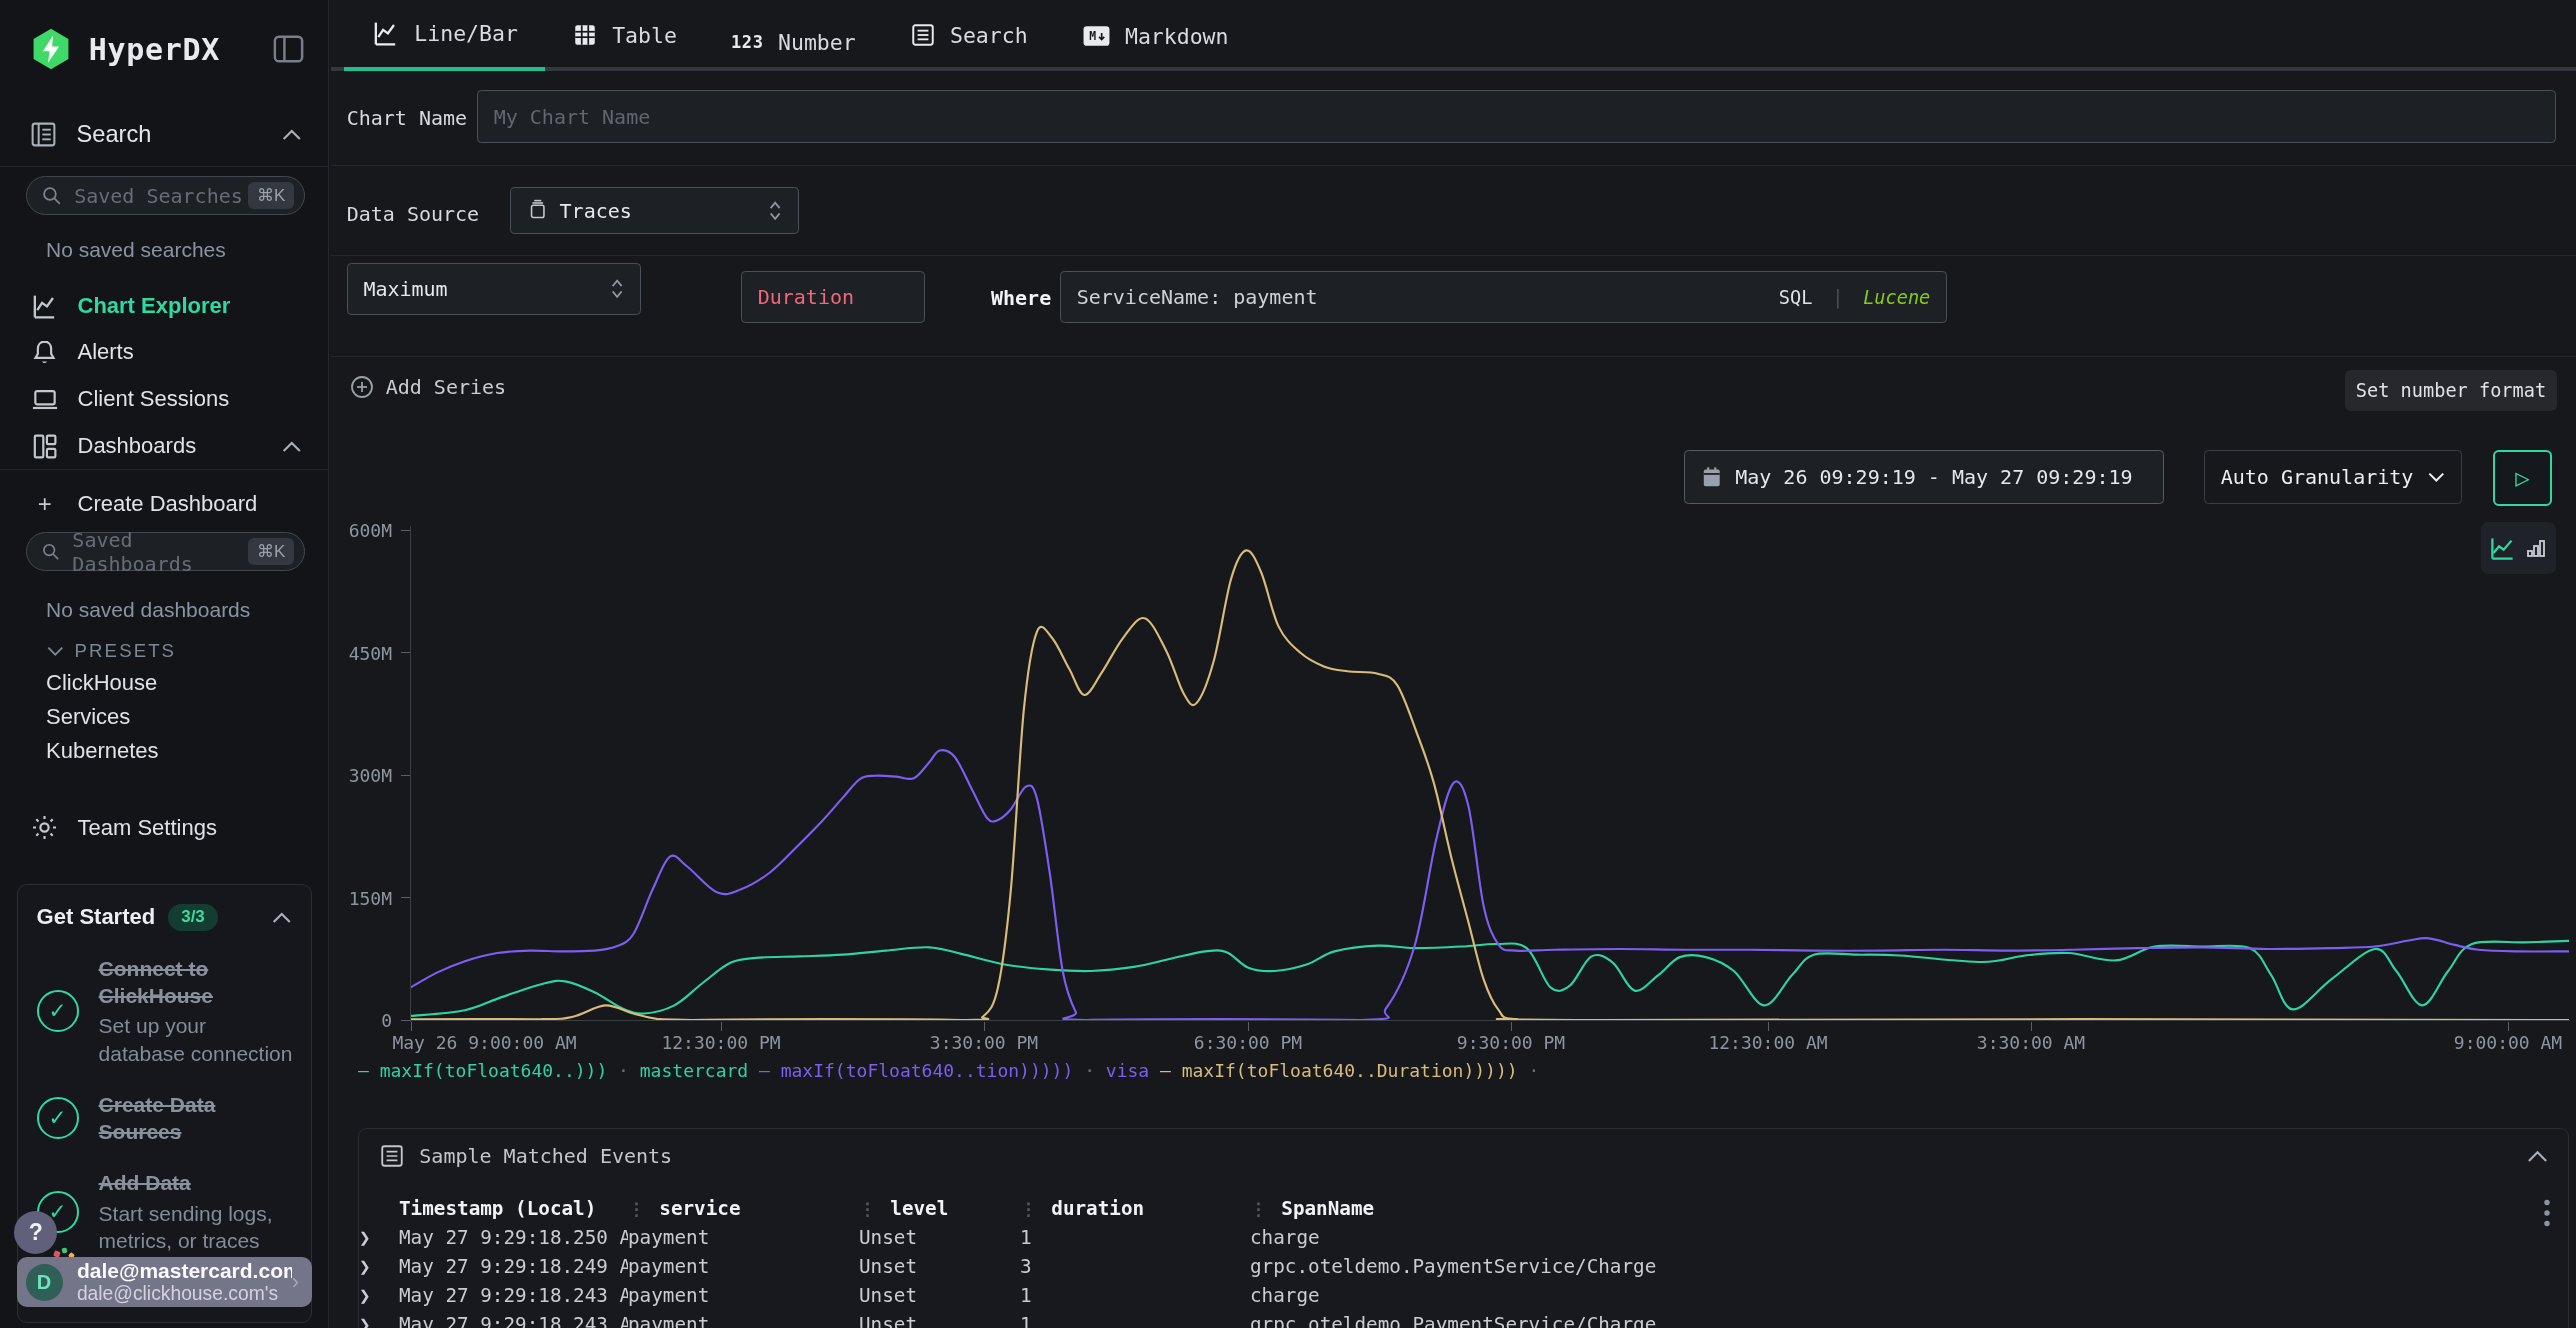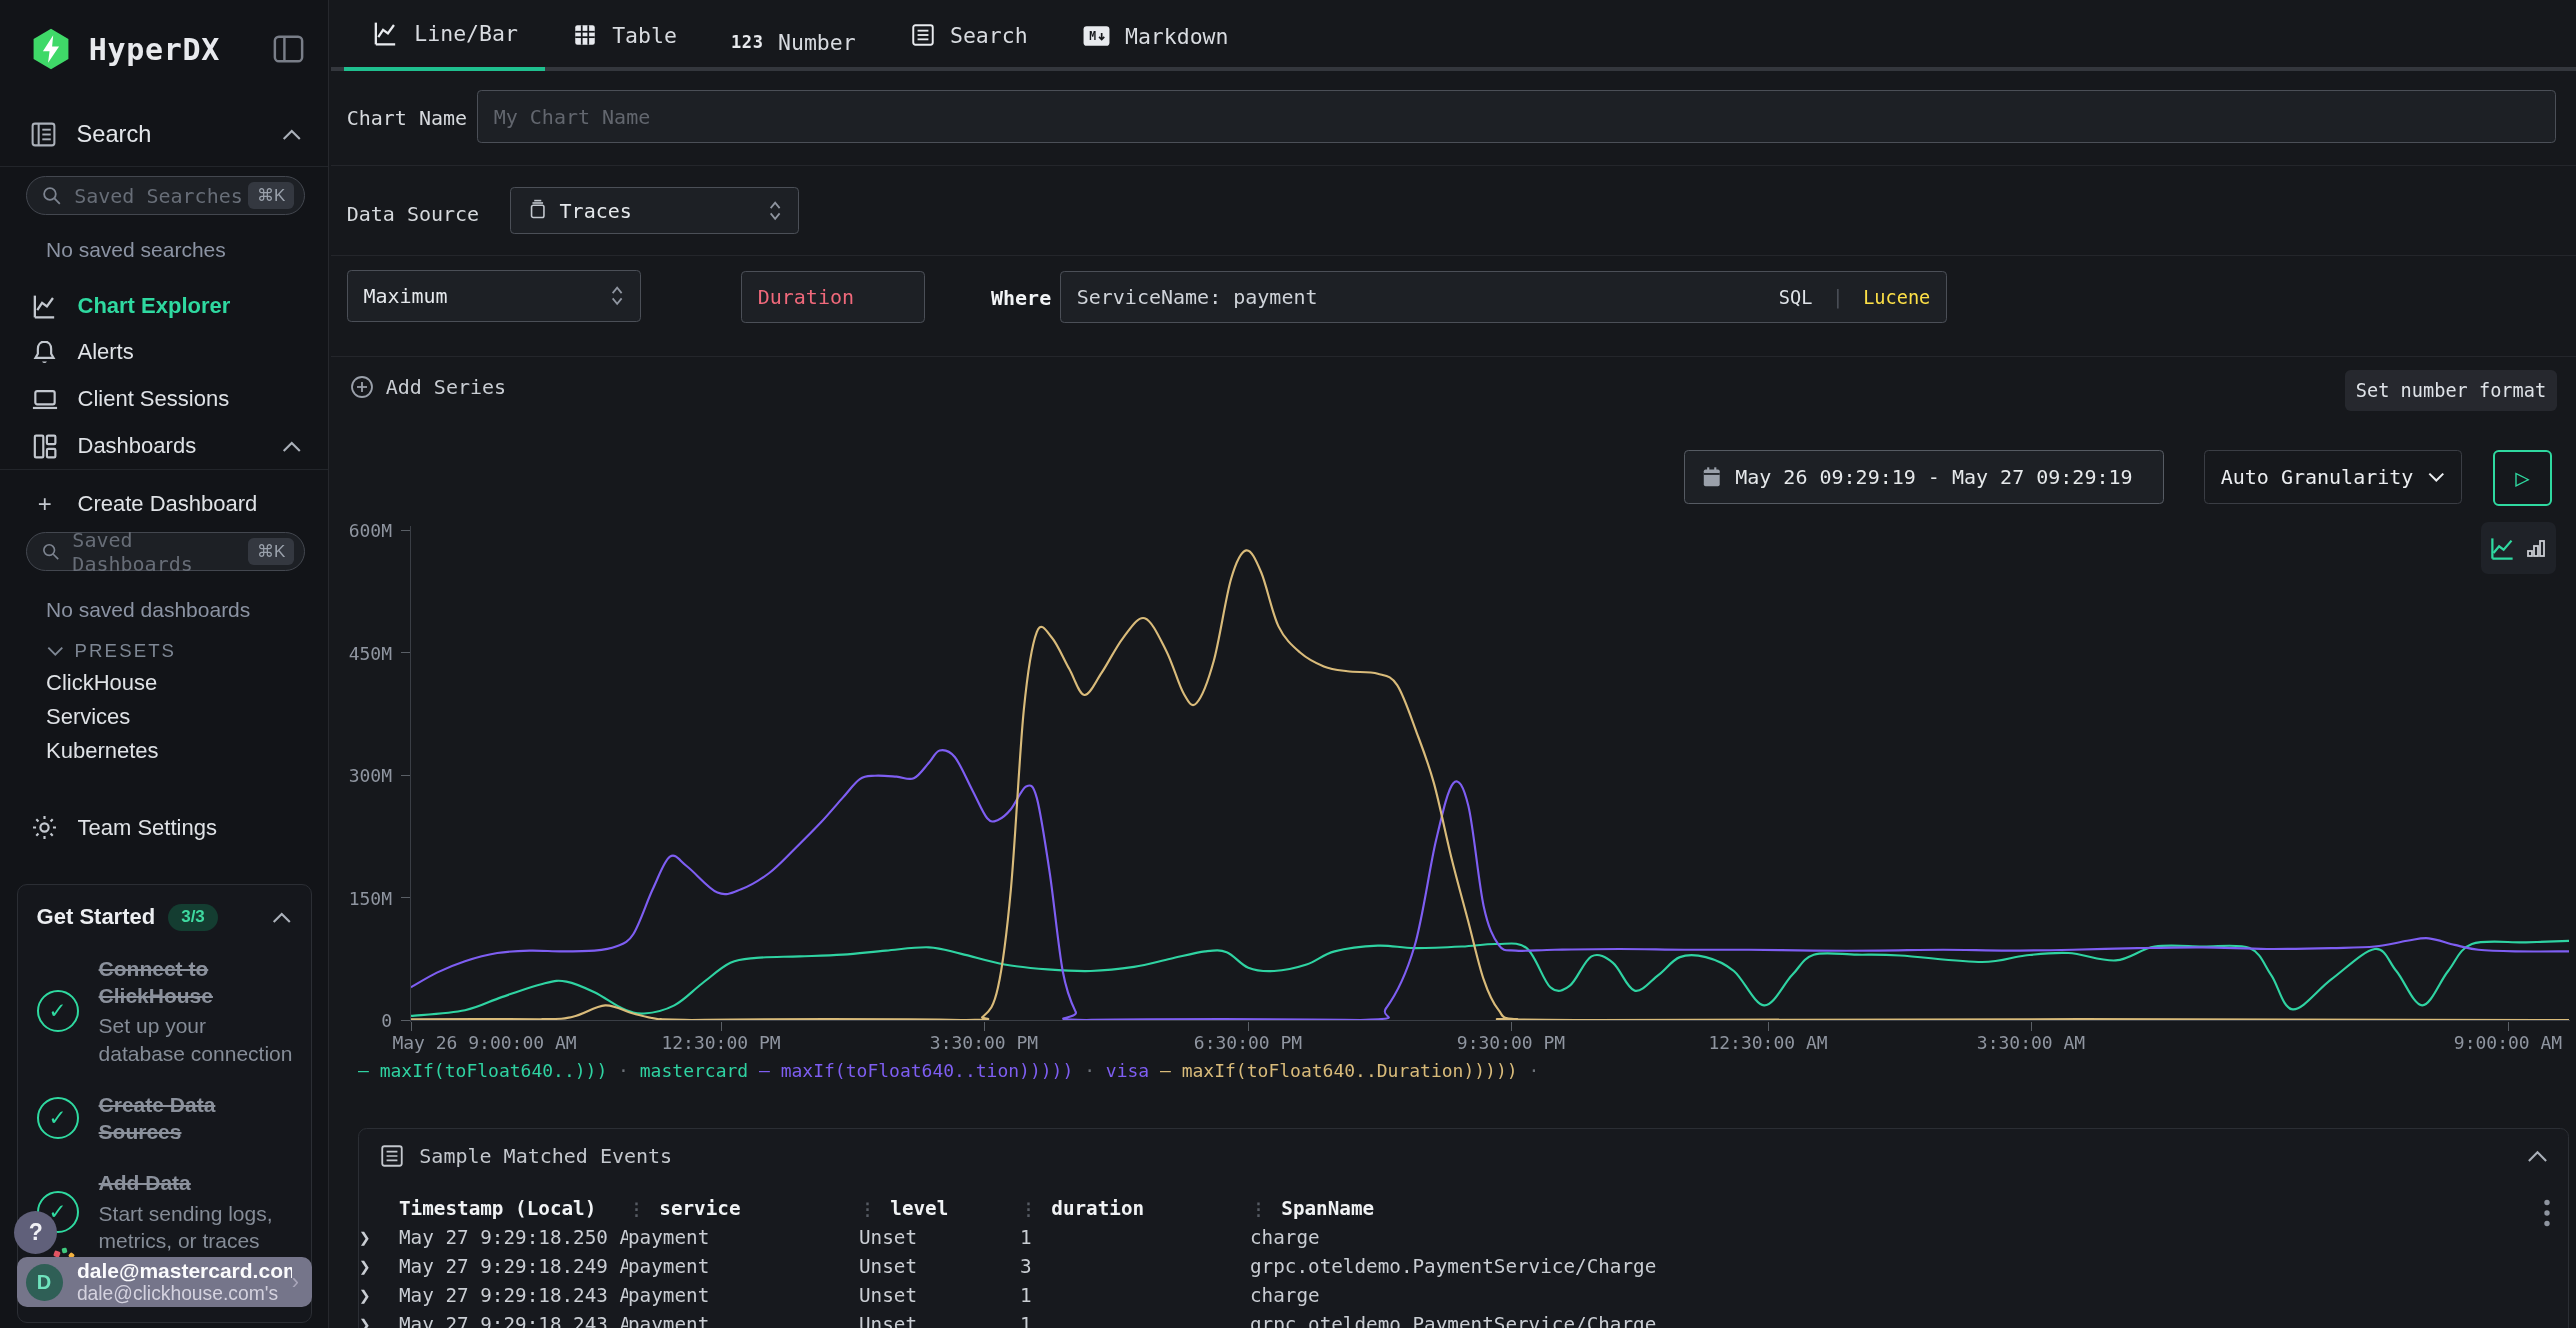--- a/index.html
+++ b/index.html
@@ -103,21 +103,21 @@
 
   .groupby-hl { position: absolute; left: 1618px; top: 246px; width: 625px; height: 97px;
     border: 6.4px solid #16c5b0; border-radius: 2.9px; background: #121417; z-index: 3;
     display: flex; align-items: center; padding: 0 10px 0 15.7px; }
   .groupby-lbl { font-size: 20px; font-weight: bold; color: #f2f4f6; white-space: nowrap; }
   .groupby-input { margin-left: 15.7px; flex: 1; height: 66px; background: #1d2025; border: 1.4px solid #4b4f57;
     border-radius: 4.3px; display: flex; align-items: center; padding: 0 14.3px; font-size: 20px; white-space: nowrap; overflow: hidden; }
   .c-red { color: #f0697b; }
   .c-brk { color: #c8ccd2; }
   .c-str { color: #9ada7f; }
-  .c-green { color: #fde047; }
+  .c-green { color: #84cc16; font-style: italic; }
 
   .addseries { position: absolute; left: 19.3px; top: 375px; display: flex; align-items: center; cursor: pointer; }
   .addseries .lbl { font-size: 20px; color: #c9cdd3; margin-left: 11.4px; }
   .btn-flat { position: absolute; background: #26282e; border-radius: 5.7px; color: #dfe3e8; font-size: 18.6px;
     display: flex; align-items: center; justify-content: center; cursor: pointer; }
 
   .play-btn { position: absolute; left: 2162px; top: 450px; width: 59px; height: 56px;
     border: 2.1px solid #2fd9a0; border-radius: 5.7px; background: #15181c; color: #2fd9a0; font-size: 24px;
     display: flex; align-items: center; justify-content: center; cursor: pointer; }
   .charttype { position: absolute; left: 2150px; top: 522px; width: 75px; height: 52px; background: #1f2228;
@@ -395,21 +395,21 @@
     </svg>
     <span style="color:#e5e8ec;">Traces</span>
     <svg class="updown" width="14.3" height="21.5" viewBox="0 0 14 24">
         <polyline points="2,9 7,3 12,9" fill="none" stroke="#8f95a0" stroke-width="2"></polyline>
         <polyline points="2,15 7,21 12,15" fill="none" stroke="#8f95a0" stroke-width="2"></polyline>
       </svg>
   </div>
 
   <div class="h-divider" style="top:255px;"></div>
 
-  <div class="tinput" style="left:15.7px; top:270px; width:294px; height:52px;">
+  <div class="tinput" style="left:15.7px; top:263px; width:294px; height:52px;">
     <span style="color:#e5e8ec;">Maximum</span>
     <svg class="updown" width="14.3" height="21.5" viewBox="0 0 14 24">
         <polyline points="2,9 7,3 12,9" fill="none" stroke="#8f95a0" stroke-width="2"></polyline>
         <polyline points="2,15 7,21 12,15" fill="none" stroke="#8f95a0" stroke-width="2"></polyline>
       </svg>
   </div>
   <div class="tinput" style="left:410px; top:271px; width:184px; height:52px;">
     <span class="c-red">Duration</span>
   </div>
   <span class="field-label" style="left:660px; top:286px; color:#f2f4f6; font-weight:bold;">Where</span>

